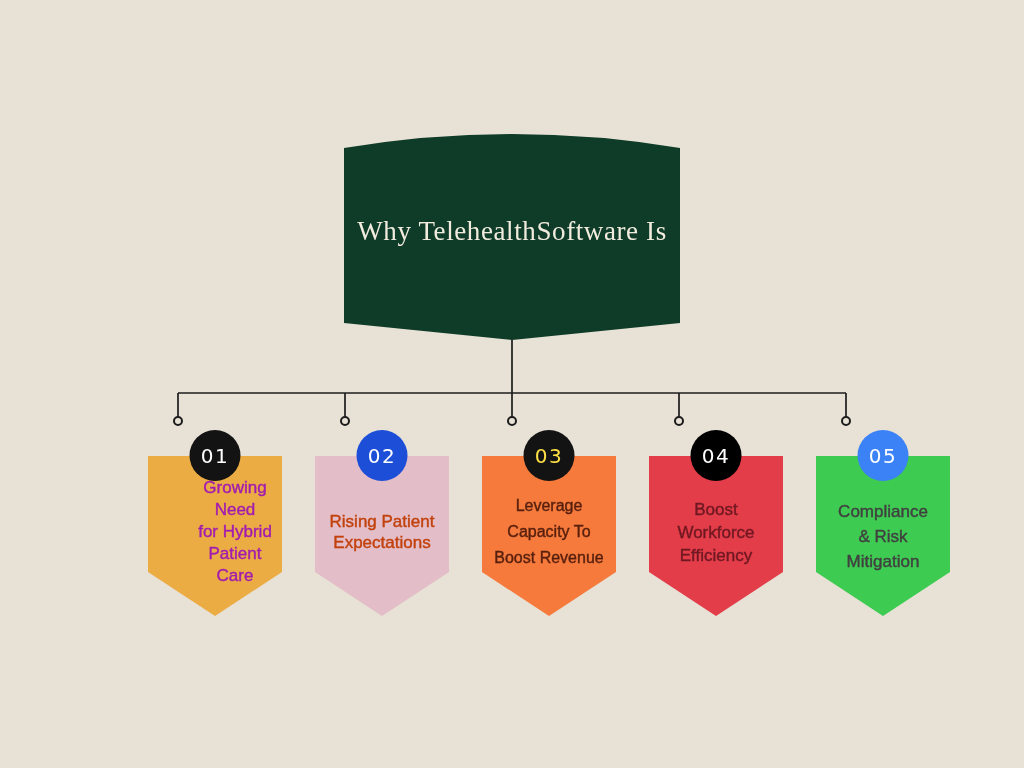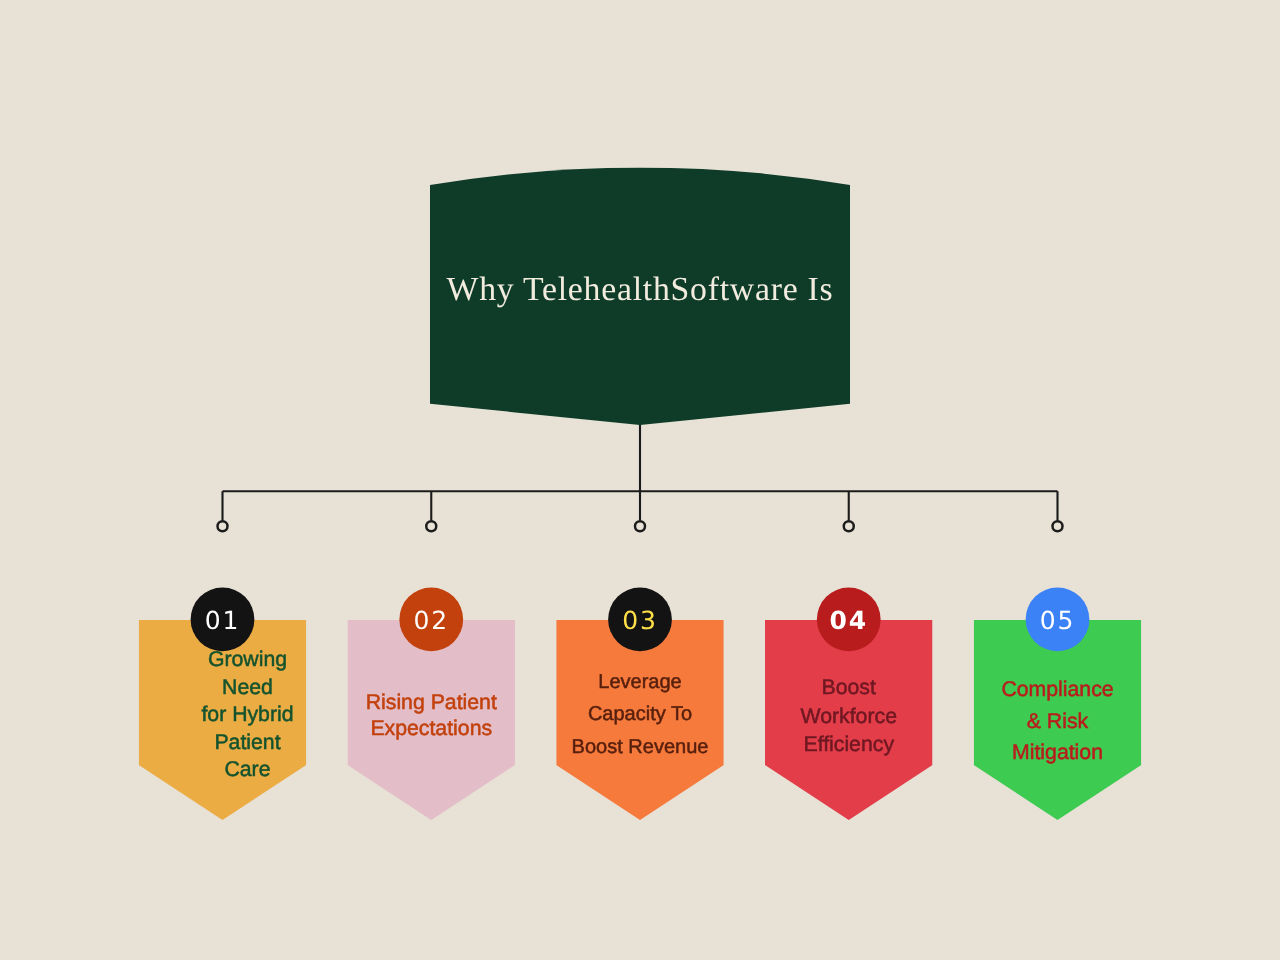--- a/index.html
+++ b/index.html
@@ -36,23 +36,24 @@
     font-size: 27px;
     line-height: 34px;
     letter-spacing: 0.6px;
     font-weight: 400;
     text-align: center;
   }
 
   
   .card {
     position: absolute;
-    top: 496px;
+    top: 456px;
     width: 134px;
     height: 160px;
+    margin-left: 37px;
   }
   .card-1 { left: 111px; }
   .card-2 { left: 278px; }
   .card-3 { left: 445px; }
   .card-4 { left: 612px; }
   .card-5 { left: 779px; }
 
   .card svg.pennant { position: absolute; inset: 0; }
 
   .badge {
@@ -115,32 +116,32 @@
     <div>Why Telehealth</div>
     <div>Software Is</div>
   </div>
 </div>
 
 <div class="card card-1">
   <svg class="pennant" viewBox="0 0 134 160">
     <path d="M0,0 L134,0 L134,116 L67,160 L0,116 Z" fill="#ecac44"></path>
   </svg>
   <div class="badge" style="background: rgb(19, 19, 19); color: rgb(255, 255, 255);">01</div>
-  <div class="card-text" style="color: #14532d; padding-left: 40px;">
+  <div class="card-text" style="color: #a21caf; padding-left: 40px;">
     <div>Growing Need</div>
     <div>for Hybrid</div>
     <div>Patient Care</div>
   </div>
 </div>
 
 <div class="card card-2">
   <svg class="pennant" viewBox="0 0 134 160">
     <path d="M0,0 L134,0 L134,116 L67,160 L0,116 Z" fill="#e3bdc8"></path>
   </svg>
-  <div class="badge" style="background: #c2410c; color: rgb(255, 255, 255);">02</div>
+  <div class="badge" style="background: #1d4ed8; color: rgb(255, 255, 255);">02</div>
   <div class="card-text" style="color: #c2410c;">
     <div>Rising Patient</div>
     <div>Expectations</div>
   </div>
 </div>
 
 <div class="card card-3">
   <svg class="pennant" viewBox="0 0 134 160">
     <path d="M0,0 L134,0 L134,116 L67,160 L0,116 Z" fill="#f57a3c"></path>
   </svg>
@@ -149,31 +150,31 @@
     <div>Leverage</div>
     <div>Capacity To</div>
     <div>Boost Revenue</div>
   </div>
 </div>
 
 <div class="card card-4">
   <svg class="pennant" viewBox="0 0 134 160">
     <path d="M0,0 L134,0 L134,116 L67,160 L0,116 Z" fill="#e23d49"></path>
   </svg>
-  <div class="badge" style="background: #b91c1c; color: rgb(255, 255, 255); font-weight: bold;">04</div>
+  <div class="badge" style="background: #000000; color: rgb(255, 255, 255);">04</div>
   <div class="card-text" style="color: rgb(112, 24, 34);">
     <div>Boost</div>
     <div>Workforce</div>
     <div>Efficiency</div>
   </div>
 </div>
 
 <div class="card card-5">
   <svg class="pennant" viewBox="0 0 134 160">
     <path d="M0,0 L134,0 L134,116 L67,160 L0,116 Z" fill="#3ecb51"></path>
   </svg>
   <div class="badge" style="background: #3b82f6; color: rgb(255, 255, 255);">05</div>
-  <div class="card-text" style="color: #b91c1c;">
+  <div class="card-text" style="color: #404040;">
     <div>Compliance</div>
     <div>&amp; Risk</div>
     <div>Mitigation</div>
   </div>
 </div>
 
 </body></html>

